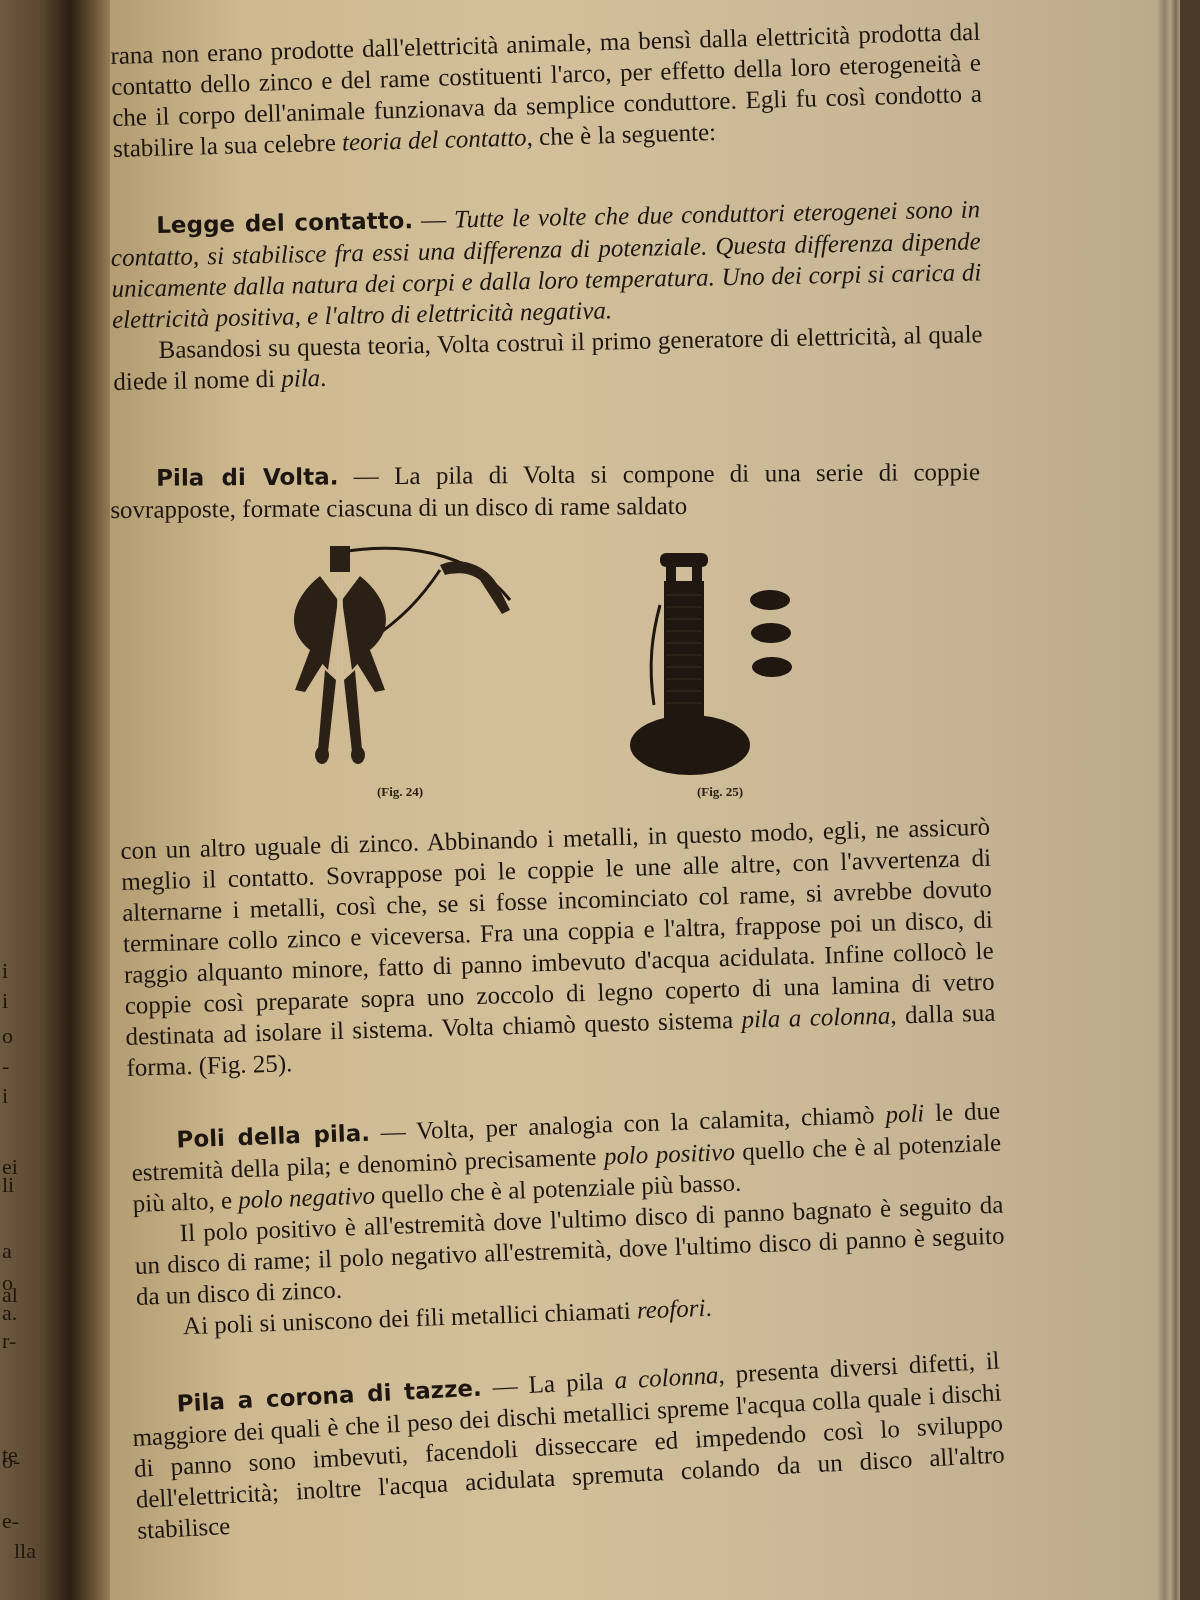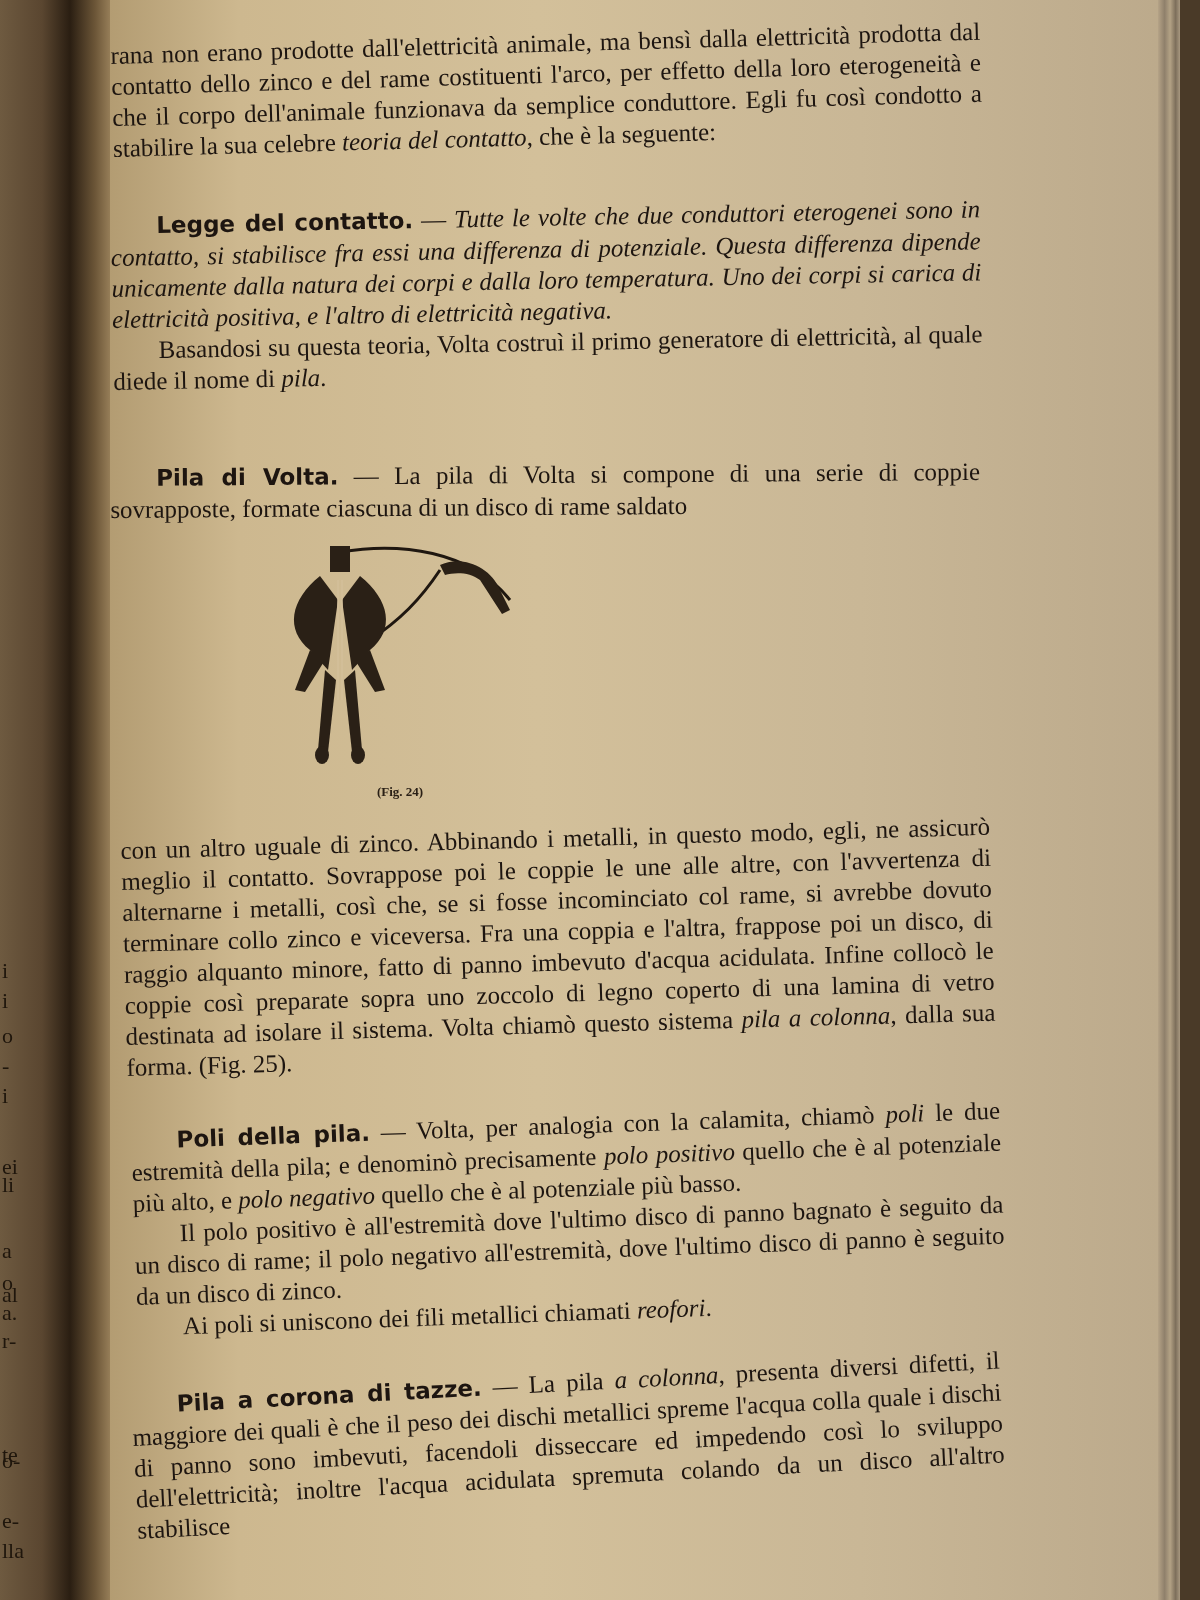--- a/index.html
+++ b/index.html
@@ -67,21 +67,21 @@
     <span class="frag" style="top: 1156px;">ei</span>
     <span class="frag" style="top: 1174px;">li</span>
     <span class="frag" style="top: 1240px;">a</span>
     <span class="frag" style="top: 1272px;">o</span>
     <span class="frag" style="top: 1302px;">a.</span>
     <span class="frag" style="top: 1330px;">r-</span>
     <span class="frag" style="top: 1284px;">al</span>
     <span class="frag" style="top: 1444px;">te</span>
     <span class="frag" style="top: 1450px;">o-</span>
     <span class="frag" style="top: 1510px;">e-</span>
-    <span class="frag" style="top: 1540px;">lla</span>
+    <span class="frag" style="top: 1540px; margin-left: 12px;">lla</span>
   </div>
 <div class="gutter"></div>
 
 <div class="page">
 
   <div class="text-block blk1">
     <p>
       <span>rana non erano prodotte dall'elettricità animale, ma bensì dalla elettricità prodotta dal contatto dello zinco e del rame costituenti l'arco, per effetto della loro eterogeneità e che il corpo dell'animale funzionava da semplice conduttore. Egli fu così condotto a stabilire la sua celebre</span>
       <em>teoria del contatto</em><span>, che è la seguente:</span>
     </p>
@@ -121,20 +121,39 @@
         <ellipse cx="78" cy="215" rx="7" ry="9"></ellipse>
         <path d="M160 25 C 180 15, 210 25, 220 50 L 230 70 L 222 74 L 200 40 C 190 32, 175 32, 165 35 Z"></path>
       </g>
       <g stroke="#d3c09a" stroke-width="1.5" fill="none">
         <path d="M58 40 L 58 160 M62 40 L 62 160"></path>
       </g>
     </svg>
     <div class="caption">(Fig. 24)</div>
   </div>
 
+  <div class="figure fig25">
+    <svg width="180" height="235" viewBox="0 0 180 235">
+      <g fill="#1f1710">
+        <rect x="30" y="8" width="48" height="14" rx="6"></rect>
+        <rect x="36" y="22" width="10" height="14"></rect>
+        <rect x="62" y="22" width="10" height="14"></rect>
+        <rect x="34" y="36" width="40" height="140"></rect>
+        <ellipse cx="60" cy="200" rx="60" ry="30"></ellipse>
+        <ellipse cx="140" cy="55" rx="20" ry="10"></ellipse>
+        <ellipse cx="141" cy="88" rx="20" ry="10"></ellipse>
+        <ellipse cx="142" cy="122" rx="20" ry="10"></ellipse>
+      </g>
+      <g stroke="#4a3b2b" stroke-width="1" opacity="0.7">
+        <path d="M36 50 H72 M36 62 H72 M36 74 H72 M36 86 H72 M36 98 H72 M36 110 H72 M36 122 H72 M36 134 H72 M36 146 H72 M36 158 H72"></path>
+      </g>
+      <path d="M30 60 C 22 90, 18 120, 24 160" stroke="#1f1710" stroke-width="3" fill="none"></path>
+    </svg>
+    <div class="caption">(Fig. 25)</div>
+  </div>
 
   <div class="text-block blk4">
     <p>
       <span>con un altro uguale di zinco. Abbinando i metalli, in questo modo, egli, ne assicurò meglio il contatto. Sovrappose poi le coppie le une alle altre, con l'avvertenza di alternarne i metalli, così che, se si fosse incominciato col rame, si avrebbe dovuto terminare collo zinco e viceversa. Fra una coppia e l'altra, frappose poi un disco, di raggio alquanto minore, fatto di panno imbevuto d'acqua acidulata. Infine collocò le coppie così preparate sopra uno zoccolo di legno coperto di una lamina di vetro destinata ad isolare il sistema. Volta chiamò questo sistema </span><em>pila a colonna</em><span>, dalla sua forma. (Fig. 25).</span>
     </p>
   </div>
 
   <div class="text-block blk5">
     <p class="indent">
       <span class="head">Poli della pila.</span><span> — </span><span>Volta, per analogia con la calamita, chiamò </span><em>poli</em><span> le due estremità della pila; e denominò precisamente </span><em>polo positivo</em><span> quello che è al potenziale più alto, e </span><em>polo negativo</em><span> quello che è al potenziale più basso.</span>

